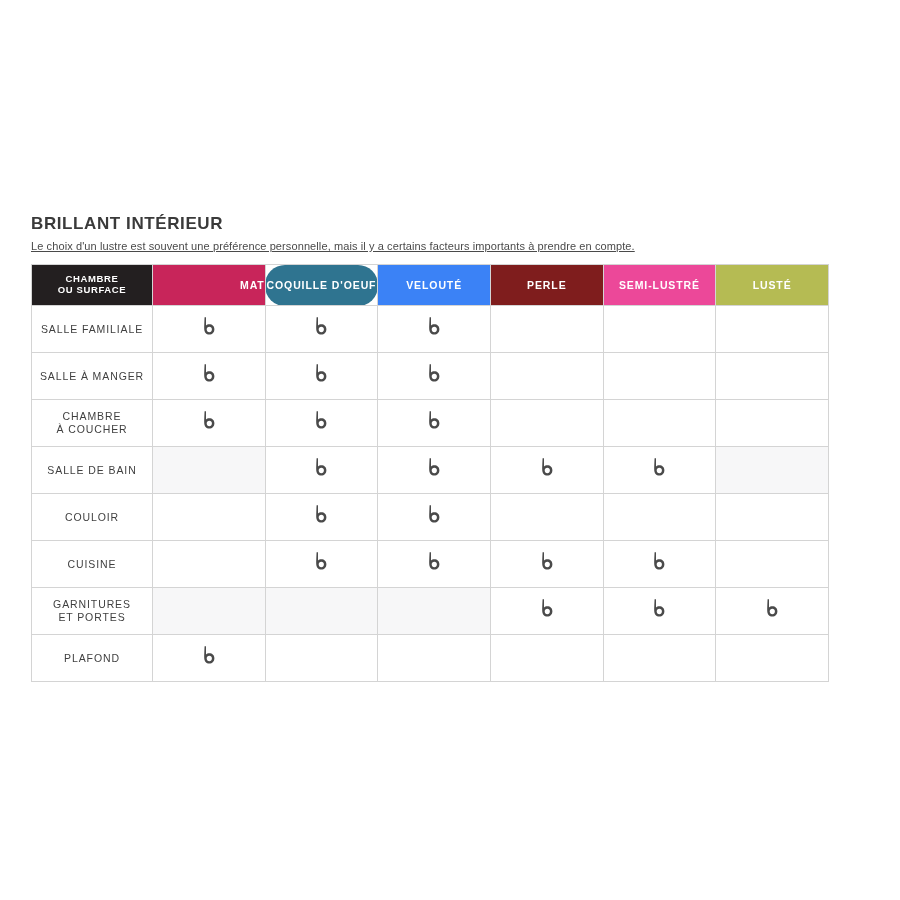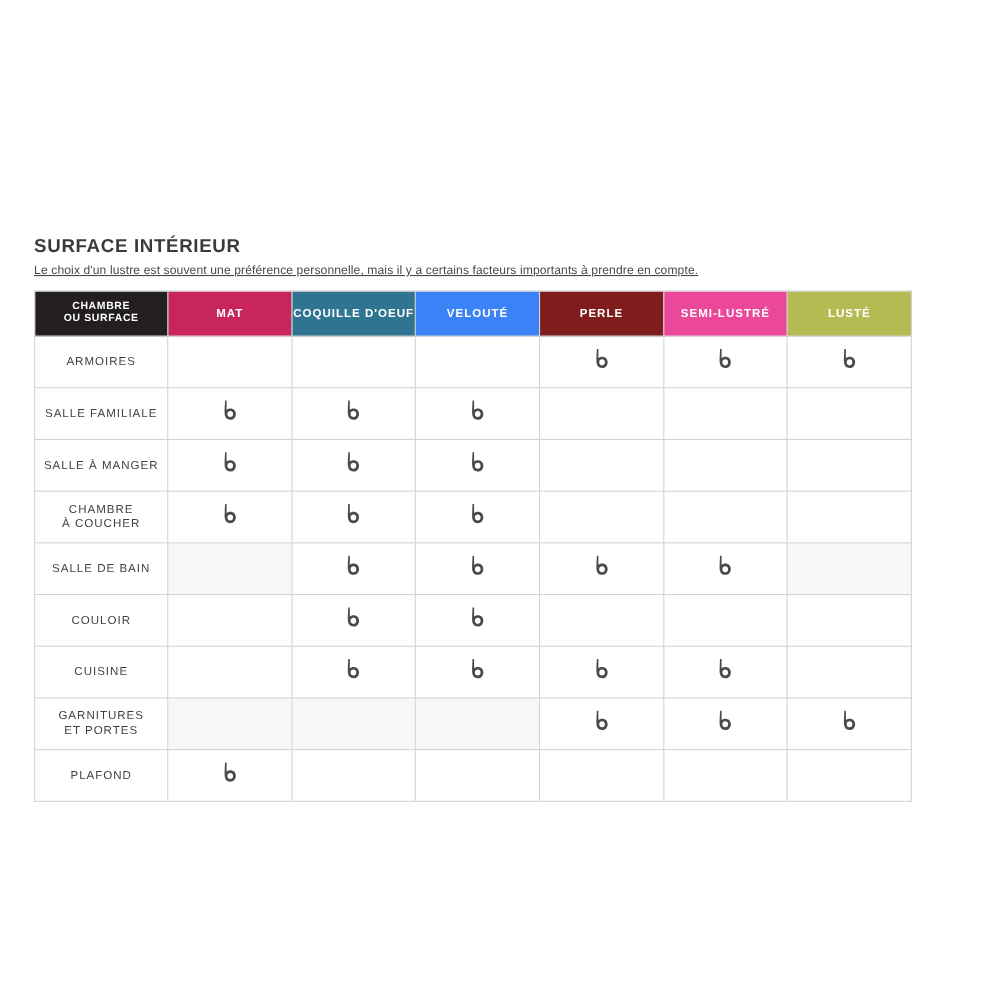--- a/index.html
+++ b/index.html
@@ -92,58 +92,41 @@
     position: relative;
   }
   .mark svg { display: block; }
 </style>
 </head>
 <body>
 
 <div id="page">
   <div id="content">
 
-    <h1 class="title">SURFACE INTÉRIEUR</h1>
+    <h1 class="title">BRILLANT INTÉRIEUR</h1>
     <p class="subtitle">Le choix d'un lustre est souvent une préférence personnelle, mais il y a certains facteurs importants à prendre en compte.</p>
 
     <table class="gloss">
       <thead>
         <tr>
           <th class="corner" style="background: rgb(35, 31, 32);">
             <div>CHAMBRE</div>
             <div>OU SURFACE</div>
           </th>
-          <th style="background: rgb(200, 37, 90);">MAT</th>
-          <th style="background: rgb(47, 116, 144);">COQUILLE D'OEUF</th>
+          <th style="background: rgb(200, 37, 90); text-align: right;">MAT</th>
+          <th style="background: rgb(47, 116, 144); border-radius: 20px;">COQUILLE D'OEUF</th>
           <th style="background: #3b82f6;">VELOUTÉ</th>
           <th style="background: #7f1d1d;">PERLE</th>
           <th style="background: #ec4899;">SEMI-LUSTRÉ</th>
           <th style="background: rgb(181, 187, 83);">LUSTÉ</th>
         </tr>
       </thead>
       <tbody id="tbody">
           <tr>
             <td class="rowlabel">
-              <div>ARMOIRES</div>
-            </td>
-            <td class="cell"></td>
-            <td class="cell"></td>
-            <td class="cell"></td>
-            <td class="cell"><span class="mark"><svg width="18" height="22" viewBox="0 0 18 22" xmlns="http://www.w3.org/2000/svg">
-                  <path d="M4.6 1.2 C4.6 1.2 4.2 9 4.2 12.5 C4.2 16.4 6.3 18.6 9.3 18.6 C12.3 18.6 14.4 16.4 14.4 13.3 C14.4 10.3 12.3 8.3 9.4 8.3 C7.9 8.3 6.7 8.8 6.0 9.6 L6.0 1.2 Z M9.3 10.7 C10.9 10.7 11.9 11.8 11.9 13.4 C11.9 15.0 10.9 16.2 9.3 16.2 C7.8 16.2 6.7 15.0 6.7 13.4 C6.7 11.8 7.8 10.7 9.3 10.7 Z" fill="#4a4a4a"></path>
-                </svg></span></td>
-            <td class="cell"><span class="mark"><svg width="18" height="22" viewBox="0 0 18 22" xmlns="http://www.w3.org/2000/svg">
-                  <path d="M4.6 1.2 C4.6 1.2 4.2 9 4.2 12.5 C4.2 16.4 6.3 18.6 9.3 18.6 C12.3 18.6 14.4 16.4 14.4 13.3 C14.4 10.3 12.3 8.3 9.4 8.3 C7.9 8.3 6.7 8.8 6.0 9.6 L6.0 1.2 Z M9.3 10.7 C10.9 10.7 11.9 11.8 11.9 13.4 C11.9 15.0 10.9 16.2 9.3 16.2 C7.8 16.2 6.7 15.0 6.7 13.4 C6.7 11.8 7.8 10.7 9.3 10.7 Z" fill="#4a4a4a"></path>
-                </svg></span></td>
-            <td class="cell"><span class="mark"><svg width="18" height="22" viewBox="0 0 18 22" xmlns="http://www.w3.org/2000/svg">
-                  <path d="M4.6 1.2 C4.6 1.2 4.2 9 4.2 12.5 C4.2 16.4 6.3 18.6 9.3 18.6 C12.3 18.6 14.4 16.4 14.4 13.3 C14.4 10.3 12.3 8.3 9.4 8.3 C7.9 8.3 6.7 8.8 6.0 9.6 L6.0 1.2 Z M9.3 10.7 C10.9 10.7 11.9 11.8 11.9 13.4 C11.9 15.0 10.9 16.2 9.3 16.2 C7.8 16.2 6.7 15.0 6.7 13.4 C6.7 11.8 7.8 10.7 9.3 10.7 Z" fill="#4a4a4a"></path>
-                </svg></span></td>
-          </tr>
-          <tr>
-            <td class="rowlabel">
               <div>SALLE FAMILIALE</div>
             </td>
             <td class="cell"><span class="mark"><svg width="18" height="22" viewBox="0 0 18 22" xmlns="http://www.w3.org/2000/svg">
                   <path d="M4.6 1.2 C4.6 1.2 4.2 9 4.2 12.5 C4.2 16.4 6.3 18.6 9.3 18.6 C12.3 18.6 14.4 16.4 14.4 13.3 C14.4 10.3 12.3 8.3 9.4 8.3 C7.9 8.3 6.7 8.8 6.0 9.6 L6.0 1.2 Z M9.3 10.7 C10.9 10.7 11.9 11.8 11.9 13.4 C11.9 15.0 10.9 16.2 9.3 16.2 C7.8 16.2 6.7 15.0 6.7 13.4 C6.7 11.8 7.8 10.7 9.3 10.7 Z" fill="#4a4a4a"></path>
                 </svg></span></td>
             <td class="cell"><span class="mark"><svg width="18" height="22" viewBox="0 0 18 22" xmlns="http://www.w3.org/2000/svg">
                   <path d="M4.6 1.2 C4.6 1.2 4.2 9 4.2 12.5 C4.2 16.4 6.3 18.6 9.3 18.6 C12.3 18.6 14.4 16.4 14.4 13.3 C14.4 10.3 12.3 8.3 9.4 8.3 C7.9 8.3 6.7 8.8 6.0 9.6 L6.0 1.2 Z M9.3 10.7 C10.9 10.7 11.9 11.8 11.9 13.4 C11.9 15.0 10.9 16.2 9.3 16.2 C7.8 16.2 6.7 15.0 6.7 13.4 C6.7 11.8 7.8 10.7 9.3 10.7 Z" fill="#4a4a4a"></path>
                 </svg></span></td>
             <td class="cell"><span class="mark"><svg width="18" height="22" viewBox="0 0 18 22" xmlns="http://www.w3.org/2000/svg">
                   <path d="M4.6 1.2 C4.6 1.2 4.2 9 4.2 12.5 C4.2 16.4 6.3 18.6 9.3 18.6 C12.3 18.6 14.4 16.4 14.4 13.3 C14.4 10.3 12.3 8.3 9.4 8.3 C7.9 8.3 6.7 8.8 6.0 9.6 L6.0 1.2 Z M9.3 10.7 C10.9 10.7 11.9 11.8 11.9 13.4 C11.9 15.0 10.9 16.2 9.3 16.2 C7.8 16.2 6.7 15.0 6.7 13.4 C6.7 11.8 7.8 10.7 9.3 10.7 Z" fill="#4a4a4a"></path>

